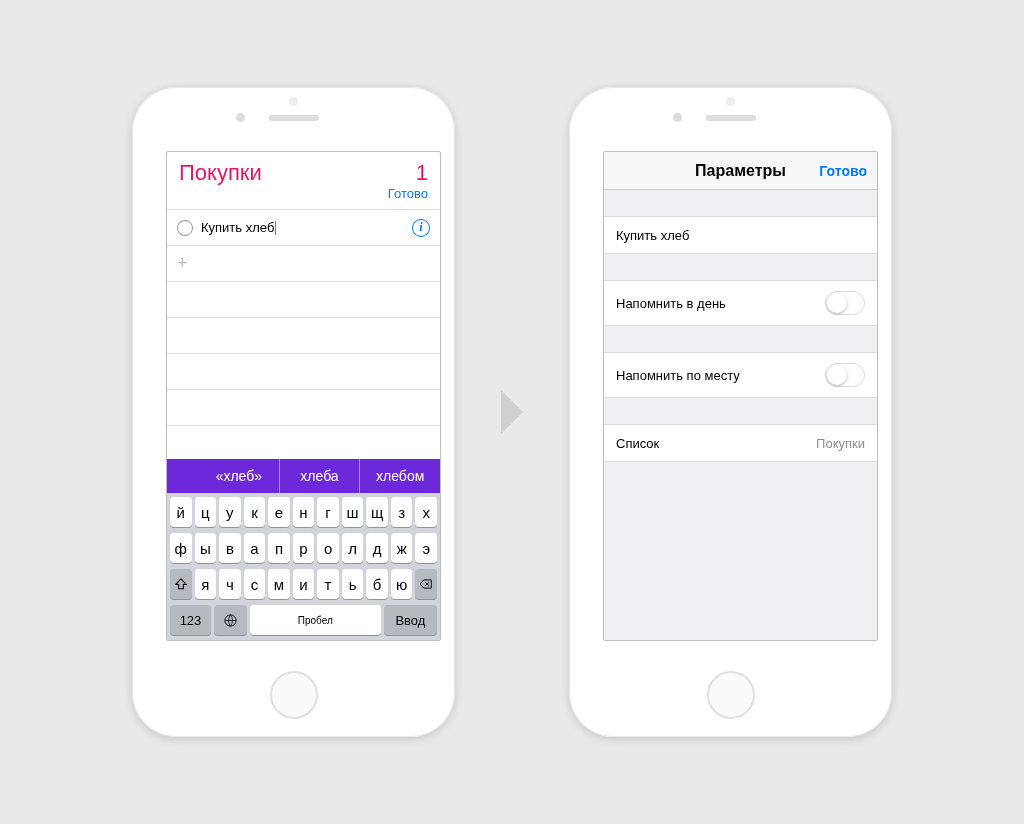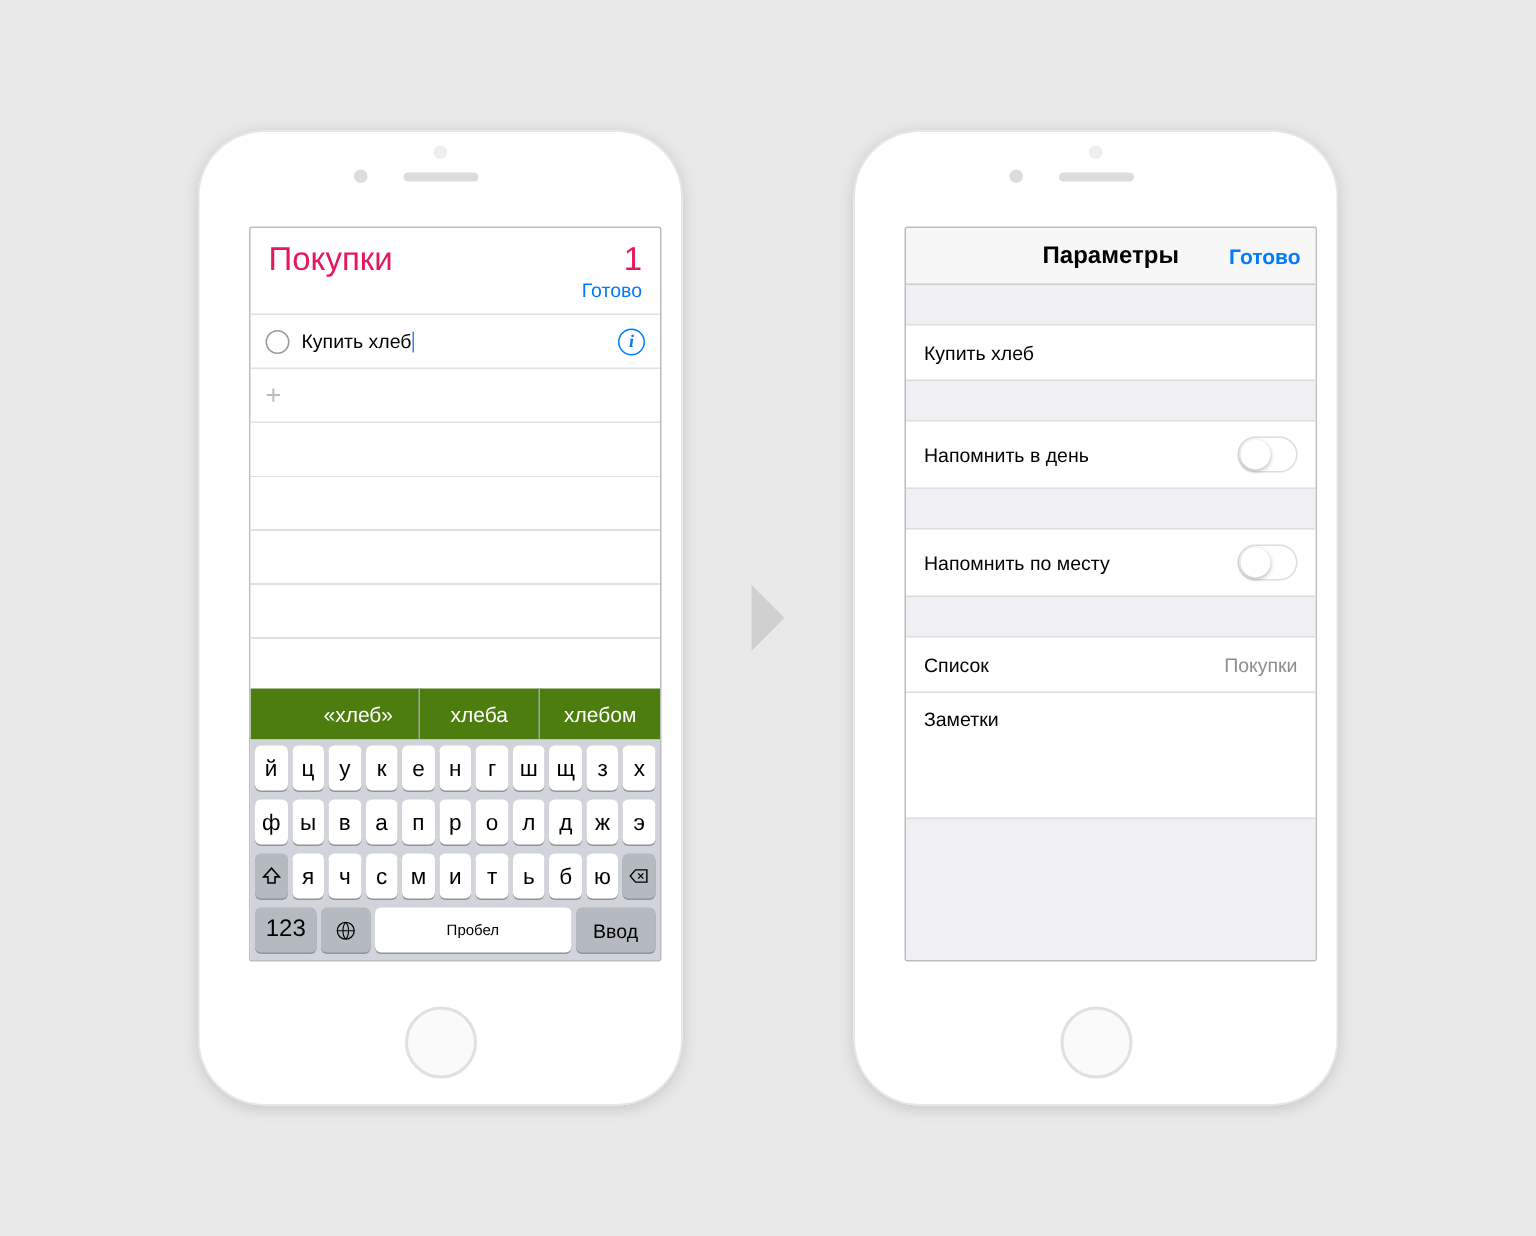--- a/index.html
+++ b/index.html
@@ -97,21 +97,21 @@
     font-style: italic; font-family: Georgia, serif; font-weight: 600;
   }
   .cursor-after { display: inline-block; width: 1px; height: 14px; background: #3b82f6; vertical-align: middle; margin-left: 1px; }
   .plus { color: #bbb; font-size: 18px; }
   .ruled {
     flex: 1;
     background: repeating-linear-gradient(#fff, #fff 35px, #e0e0e0 35px, #e0e0e0 36px);
   }
   
   .kbd-sugs {
-    display: flex; background: #4d7c0f; height: 34px; padding-left: 32px;
+    display: flex; background: #6d28d9; height: 34px; padding-left: 32px;
   }
   .kbd-sugs .sug {
     flex: 1; text-align: center; line-height: 34px; color: #fff; font-size: 14px;
     border-right: 1px solid #9ea4aa;
   }
   .kbd-sugs .sug:last-child { border-right: none; }
   .kbd {
     background: #d1d5db; padding: 4px 3px 5px 3px; user-select: none;
   }
   .kbd-row { display: flex; gap: 3px; margin-bottom: 6px; justify-content: center; }
@@ -119,21 +119,21 @@
   .key {
     background: #fff; border-radius: 4px;
     box-shadow: 0 1px 0 rgba(0,0,0,0.3);
     height: 30px; display: flex; align-items: center; justify-content: center;
     font-size: 15px; flex: 1; min-width: 0;
   }
   .key.fn { background: #b4bac0; color: #000; font-size: 12px; }
   .key.shift svg, .key.backspace svg { width: 14px; height: 14px; }
   .key.space { flex: 3.2; font-size: 10px; }
   .key.enter { flex: 1.3; font-size: 13px; background: #b4bac0; }
-  .key.num { flex: 1; font-size: 16px; background: #b4bac0; text-align: center;}
+  .key.num { flex: 1; font-size: 13px; background: #b4bac0; text-align: center;}
   .key.globe { flex: 0.8; background: #b4bac0; }
   .key.shift { flex: 1; }
   .key.backspace { flex: 1; background: #b4bac0; }
 
   
   .b-nav {
     height: 38px; display: flex; align-items: center; justify-content: center;
     position: relative; border-bottom: 1px solid #ccc; background:#f7f7f7;
   }
   .b-nav-title { font-weight: 600; font-size: 16px; }
@@ -297,21 +297,18 @@
       <div class="b-cell">
         <span>Напомнить по месту</span>
         <span class="toggle"></span>
       </div>
       <div class="b-gap"></div>
       <div class="b-group">
         <div class="b-cell">
           <span>Список</span>
           <span class="slot-right">Покупки</span>
         </div>
-        <div class="b-cell b-notes">
-          <span>Заметки</span>
-        </div>
       </div>
     </div>
   </div>
 
   <div class="home-btn"></div>
 </div>
 
 </body></html>

